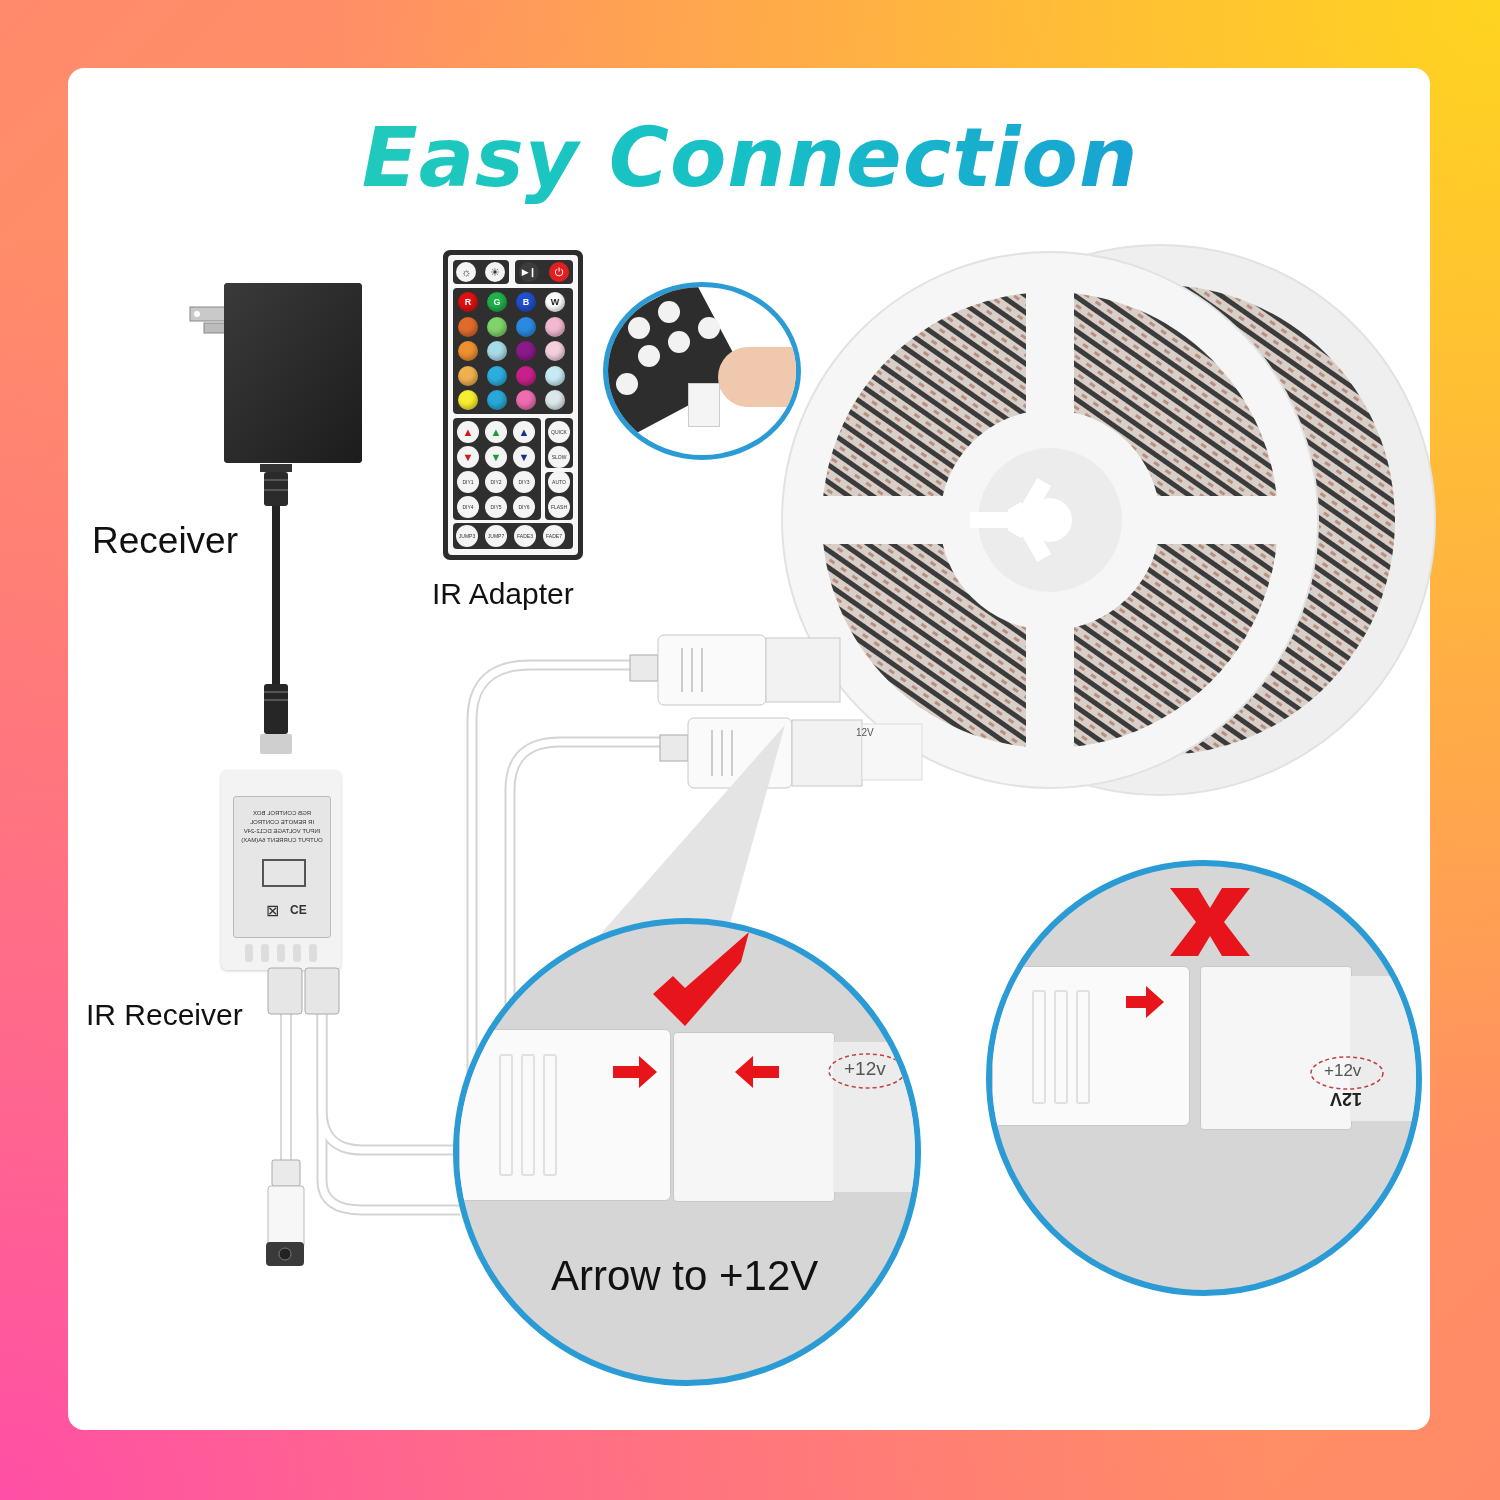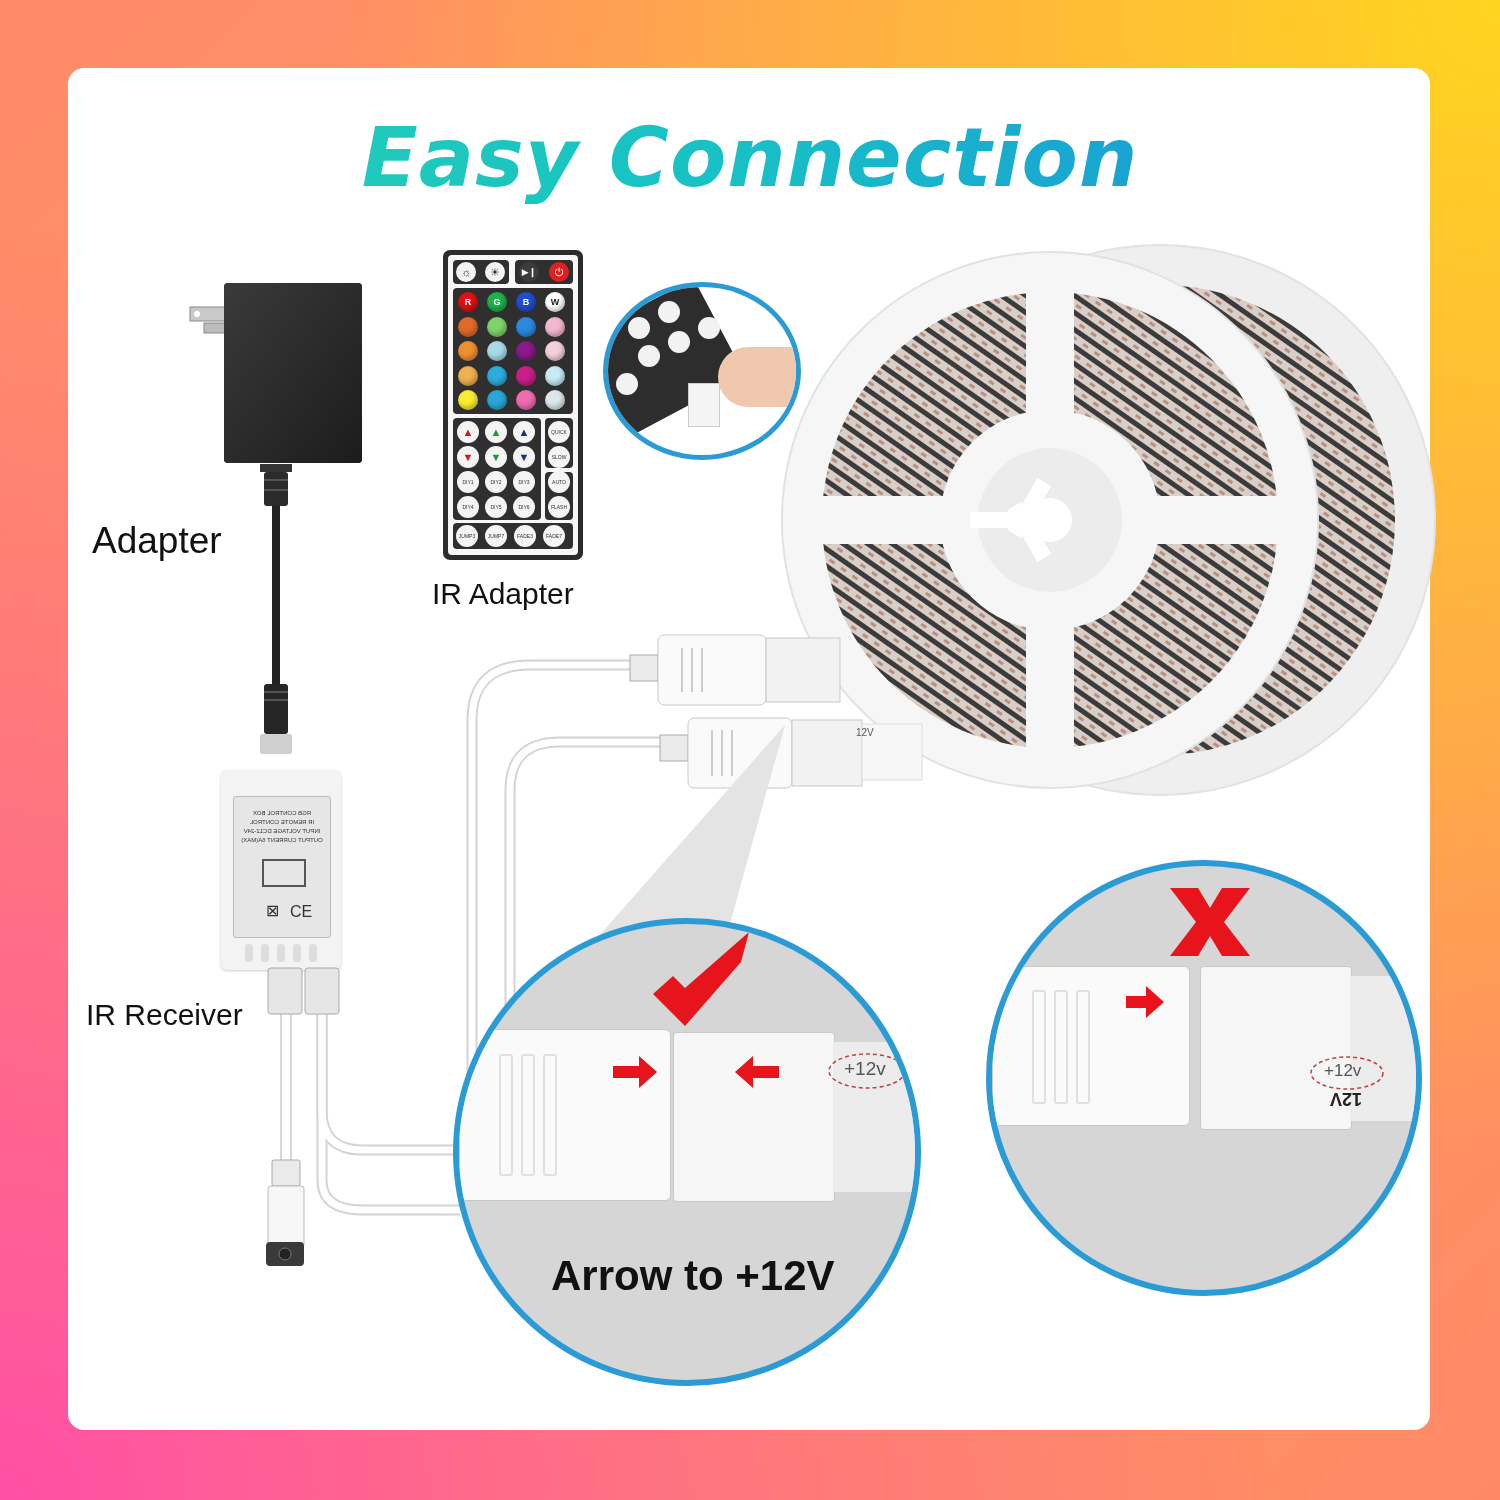--- a/index.html
+++ b/index.html
@@ -57,21 +57,21 @@
   <rect x="80" y="184" width="32" height="8" fill="#333"></rect>
   <rect x="84" y="192" width="24" height="34" rx="3" fill="#2b2b2b"></rect>
   <line x1="84" y1="200" x2="108" y2="200" stroke="#555" stroke-width="2"></line>
   <line x1="84" y1="210" x2="108" y2="210" stroke="#555" stroke-width="2"></line>
   <rect x="92" y="226" width="8" height="180" fill="#232323"></rect>
   <rect x="84" y="404" width="24" height="50" rx="3" fill="#262626"></rect>
   <line x1="84" y1="412" x2="108" y2="412" stroke="#555" stroke-width="2"></line>
   <line x1="84" y1="420" x2="108" y2="420" stroke="#555" stroke-width="2"></line>
   <rect x="80" y="454" width="32" height="20" rx="2" fill="#cfcfcf"></rect>
 </svg>
-<div class="label" style="left:92px;top:520px;font-size:37px;">Adapter</div>
+<div class="label" style="left:92px;top:520px;font-size:37px;">Receiver</div>
 
 <div class="abs" style="left:443px;top:250px;width:140px;height:310px;background:#2c2c2c;border-radius:7px;">
   <div class="abs" style="left:5px;top:5px;width:130px;height:300px;background:#f7f7f7;border-radius:4px;"></div>
 
   <div class="abs" style="left:10px;top:10px;width:56px;height:24px;background:#2f2f2f;border-radius:4px;"></div>
   <div class="abs" style="left:72px;top:10px;width:58px;height:24px;background:#2f2f2f;border-radius:4px;"></div>
   <div class="remote-sbtn" style="left:13px;top:12px;width:20px;height:20px;font-size:11px;">☼</div>
   <div class="remote-sbtn" style="left:42px;top:12px;width:20px;height:20px;font-size:11px;">☀</div>
   <div class="remote-sbtn" style="left:76px;top:12px;width:20px;height:20px;background:#3c3c3c;color:#fff;font-size:9px;">▶❙</div>
   <div class="remote-sbtn" style="left:106px;top:12px;width:20px;height:20px;background:#e02020;color:#fff;font-size:11px;">⏻</div>
@@ -143,21 +143,21 @@
 
 <div class="abs" style="left:221px;top:770px;width:120px;height:200px;background:#f3f3f3;border-radius:6px;box-shadow:0 1px 3px rgba(0,0,0,0.2);">
   <div class="abs" style="left:12px;top:26px;width:96px;height:140px;background:#e6e6e6;border:1px solid #bbb;border-radius:3px;">
     <div id="receiver-sticker" style="position:absolute;left:4px;top:12px;width:88px;text-align:center;font-size:6px;line-height:9px;color:#333;transform:scaleX(-1);">
         <div>RGB CONTROL BOX</div>
         <div>IR REMOTE CONTROL</div>
         <div>INPUT VOLTAGE DC12-24V</div>
         <div>OUTPUT CURRENT 6A(MAX)</div>
       </div>
     <div class="abs" style="left:28px;top:62px;width:40px;height:24px;border:2px solid #555;"></div>
-    <div class="abs" style="left:56px;top:106px;font-size:16px;font-weight:normal;color:#333;">CE</div>
+    <div class="abs" style="left:56px;top:106px;font-size:12px;font-weight:bold;color:#333;">CE</div>
     <div class="abs" style="left:32px;top:104px;font-size:16px;color:#333;">⊠</div>
   </div>
   <div class="abs" style="left:24px;top:174px;width:8px;height:18px;background:#ddd;border-radius:3px;"></div>
   <div class="abs" style="left:40px;top:174px;width:8px;height:18px;background:#ddd;border-radius:3px;"></div>
   <div class="abs" style="left:56px;top:174px;width:8px;height:18px;background:#ddd;border-radius:3px;"></div>
   <div class="abs" style="left:72px;top:174px;width:8px;height:18px;background:#ddd;border-radius:3px;"></div>
   <div class="abs" style="left:88px;top:174px;width:8px;height:18px;background:#ddd;border-radius:3px;"></div>
 </div>
 <div class="label" style="left:86px;top:998px;font-size:30px;">IR Receiver</div>
 
@@ -250,21 +250,21 @@
   <div class="abs" style="left:374px;top:118px;width:100px;height:150px;background:#ececec;"></div>
 
   <div class="abs" style="left:150px;top:132px;width:0;height:0;"></div>
   <svg style="left:0;top:0" width="456" height="456">
     <polygon points="154,142 180,142 180,132 198,148 180,164 180,154 154,154" fill="#e8141b"></polygon>
     <polygon points="320,142 294,142 294,132 276,148 294,164 294,154 320,154" fill="#e8141b"></polygon>
     <polygon points="194,70 214,52 226,64 290,8 282,38 226,102" fill="#e8141b"></polygon>
     <ellipse cx="408" cy="147" rx="38" ry="17" fill="none" stroke="#c04040" stroke-width="1.5" stroke-dasharray="4,3"></ellipse>
   </svg>
   <div class="abs" style="left:385px;top:134px;font-size:19px;color:#555;">+12v</div>
-  <div class="abs" style="left:92px;top:328px;font-size:42px;color:#111;white-space:nowrap;font-weight:bold;">Arrow to +12V</div>
+  <div class="abs" style="left:92px;top:328px;font-size:42px;color:#111;white-space:nowrap;">Arrow to +12V</div>
 </div>
 
 <div class="abs" style="left:986px;top:860px;width:424px;height:424px;border-radius:50%;border:6px solid #2b9bd6;background:#d6d6d6;overflow:hidden;">
   <div class="abs" style="left:0;top:100px;width:196px;height:158px;background:#fafafa;border:1px solid #c8c8c8;border-radius:0 6px 6px 0;"></div>
   <div class="abs" style="left:40px;top:124px;width:10px;height:110px;border:2px solid #e0e0e0;border-radius:3px;"></div>
   <div class="abs" style="left:62px;top:124px;width:10px;height:110px;border:2px solid #e0e0e0;border-radius:3px;"></div>
   <div class="abs" style="left:84px;top:124px;width:10px;height:110px;border:2px solid #e0e0e0;border-radius:3px;"></div>
   <div class="abs" style="left:208px;top:100px;width:150px;height:162px;background:#f6f6f6;border:1px solid #c8c8c8;border-radius:4px;"></div>
   <div class="abs" style="left:358px;top:110px;width:80px;height:145px;background:#ececec;"></div>
   <svg style="left:0;top:0" width="424" height="424">

